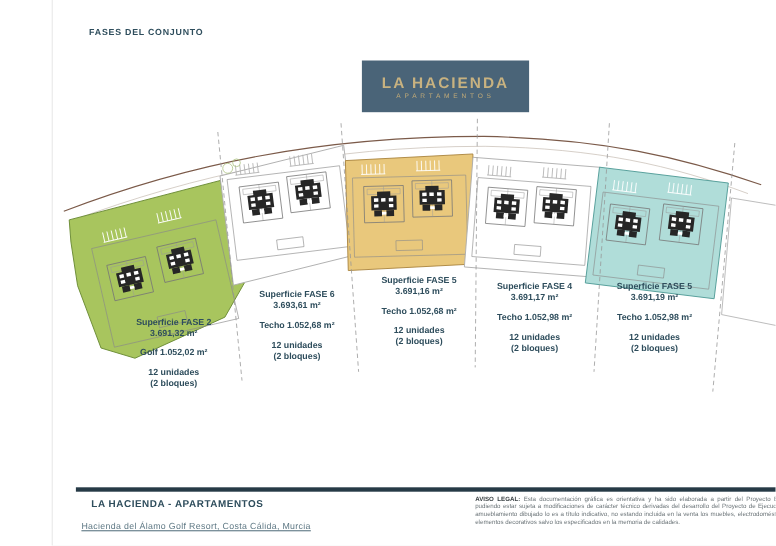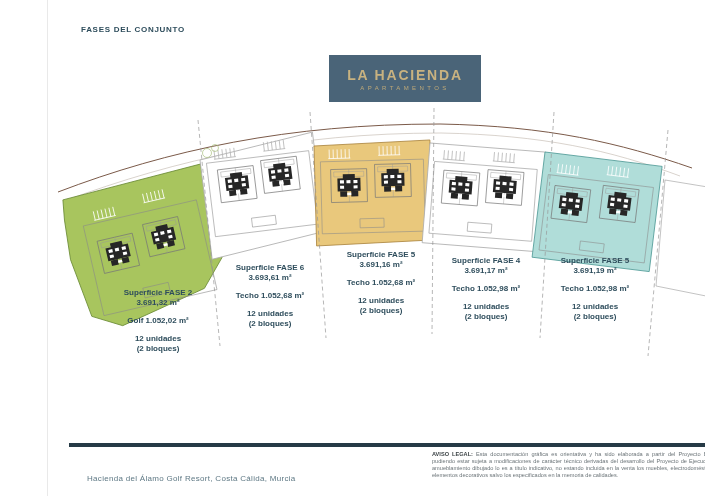--- a/index.html
+++ b/index.html
@@ -32,22 +32,22 @@
     font-size:8px;font-weight:bold;color:#2e4d5c;line-height:10px;
   }
   .pl-techo{margin-top:8px;}
   .pl-units{margin-top:8px;}
   .footer-bar{position:absolute;left:21px;top:443px;width:663px;height:4px;background:#263a46;}
   .footer-title{
     position:absolute;left:35px;top:453px;
     font-size:9px;font-weight:bold;letter-spacing:.5px;color:#2e4d5c;
   }
   .footer-subtitle{
-    position:absolute;left:39px;top:474px;
-    font-size:8px;color:#5e7884;letter-spacing:.3px;
+    position:absolute;left:26px;top:474px;
+    font-size:8px;color:#5e7884;letter-spacing:.3px;text-decoration:underline;
   }
   .footer-legal{
     position:absolute;left:384px;top:451px;width:290px;
     font-size:5.6px;line-height:7px;color:#6b7478;text-align:justify;
   }
   .legal-label{font-weight:bold;color:#3c4346;}
 </style>
 </head>
 <body>
 
@@ -182,19 +182,20 @@
 
   <div class="phase-label" style="left:482px;top:256px">
     <div>Superficie FASE 5</div>
     <div>3.691,19 m²</div>
     <div class="pl-techo">Techo 1.052,98 m²</div>
     <div class="pl-units">12 unidades</div>
     <div>(2 bloques)</div>
   </div>
 
   <div class="footer-bar"></div>
+  <div class="footer-title">LA HACIENDA - APARTAMENTOS</div>
   <div class="footer-subtitle">Hacienda del Álamo Golf Resort, Costa Cálida, Murcia</div>
   <div class="footer-legal">
     <span class="legal-label">AVISO LEGAL:</span>
     <span>Esta documentación gráfica es orientativa y ha sido elaborada a partir del Proyecto Básico, pudiendo estar sujeta a modificaciones de carácter técnico derivadas del desarrollo del Proyecto de Ejecución. El amueblamiento dibujado lo es a título indicativo, no estando incluida en la venta los muebles, electrodomésticos ni elementos decorativos salvo los especificados en la memoria de calidades.</span>
   </div>
 
 </div>
 
 </body></html>

